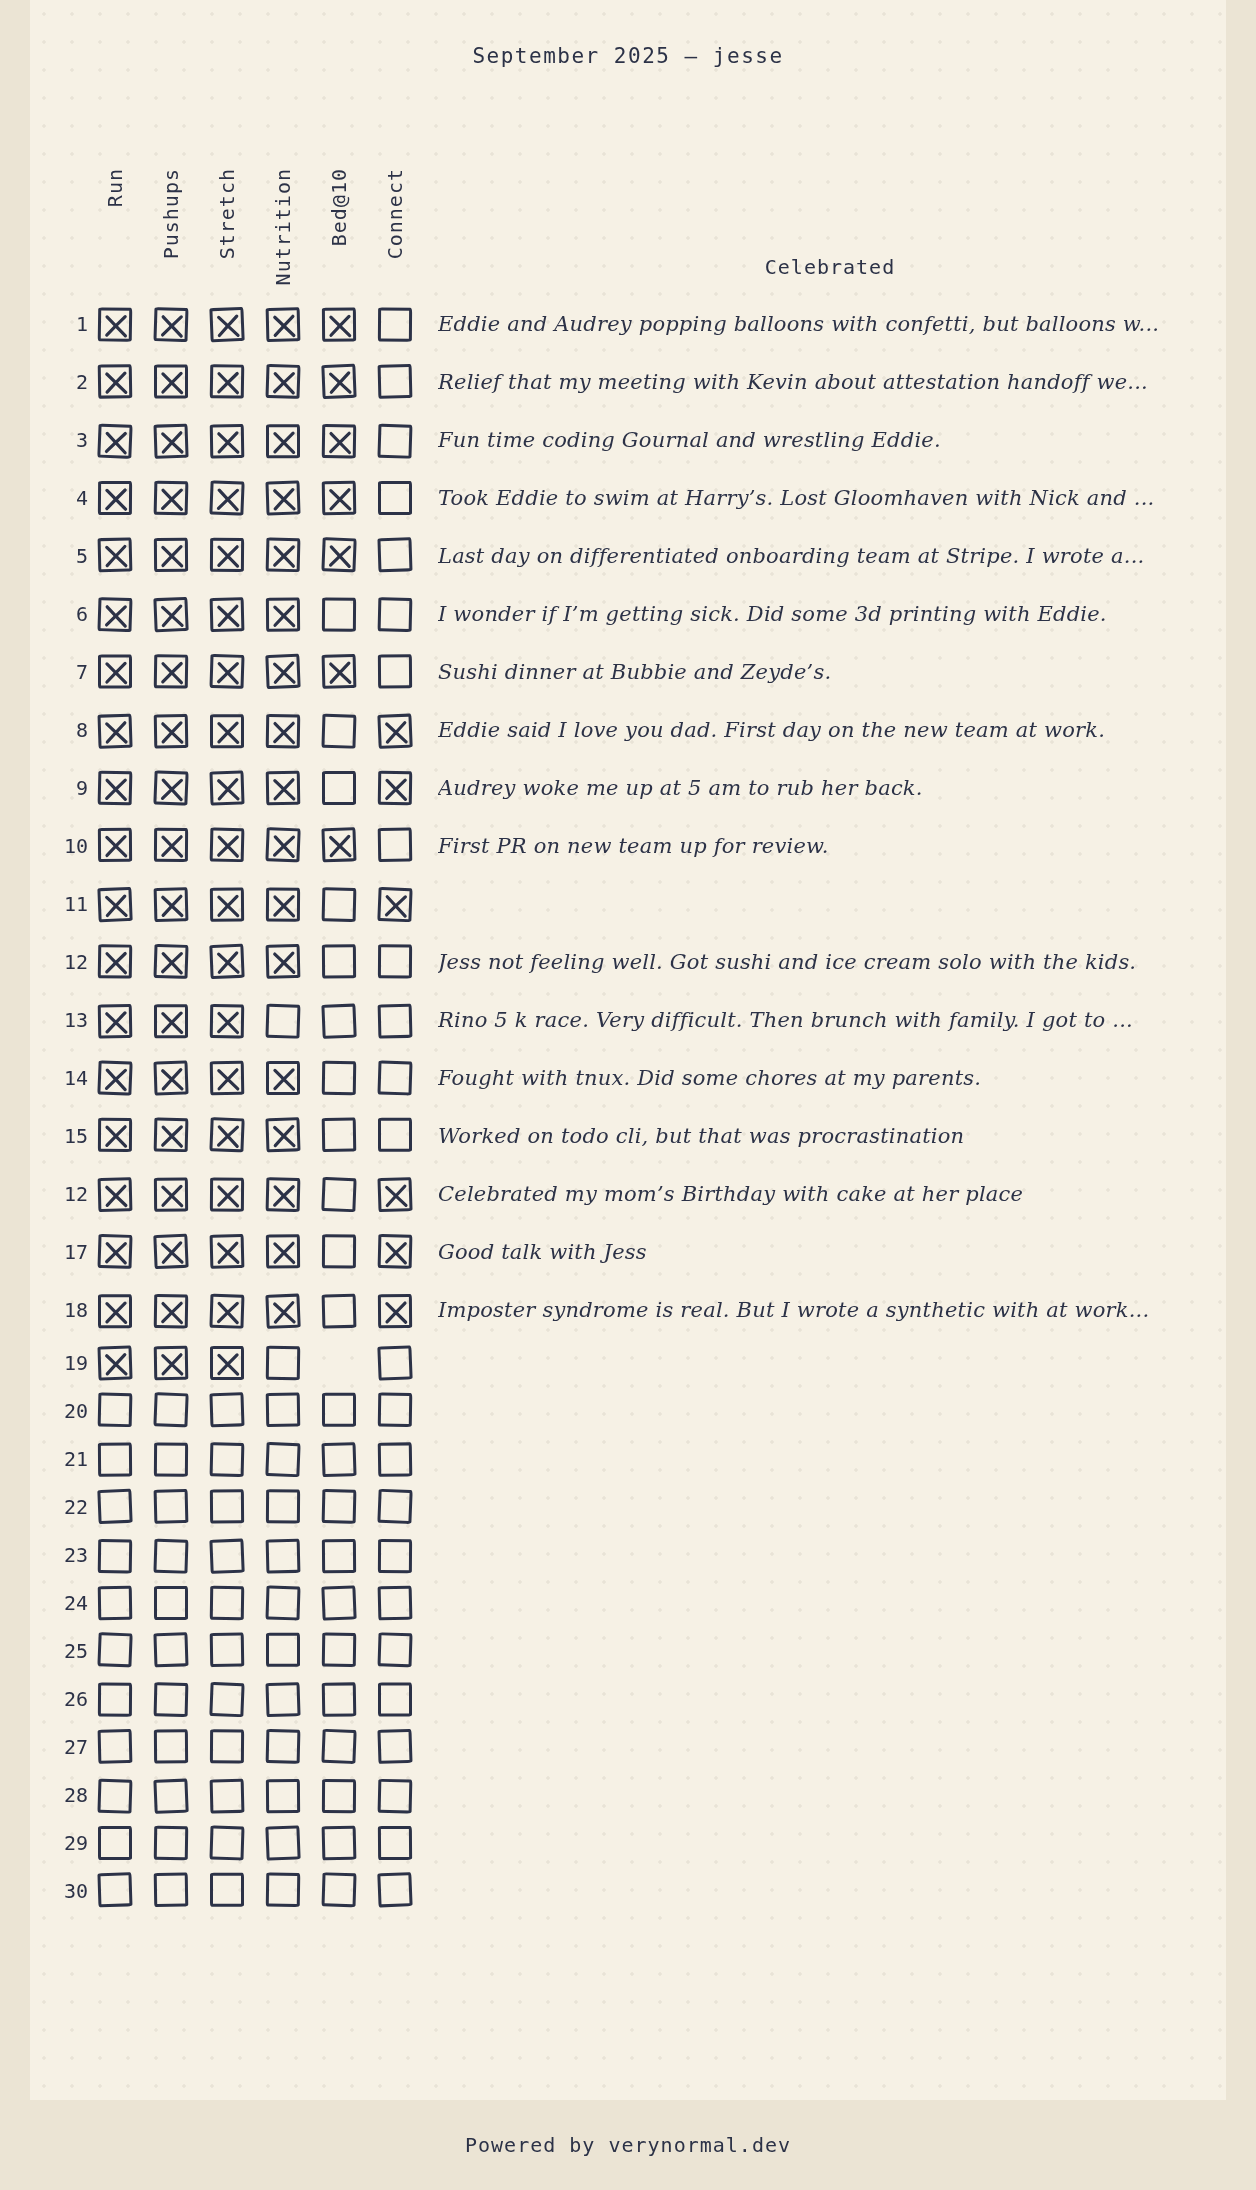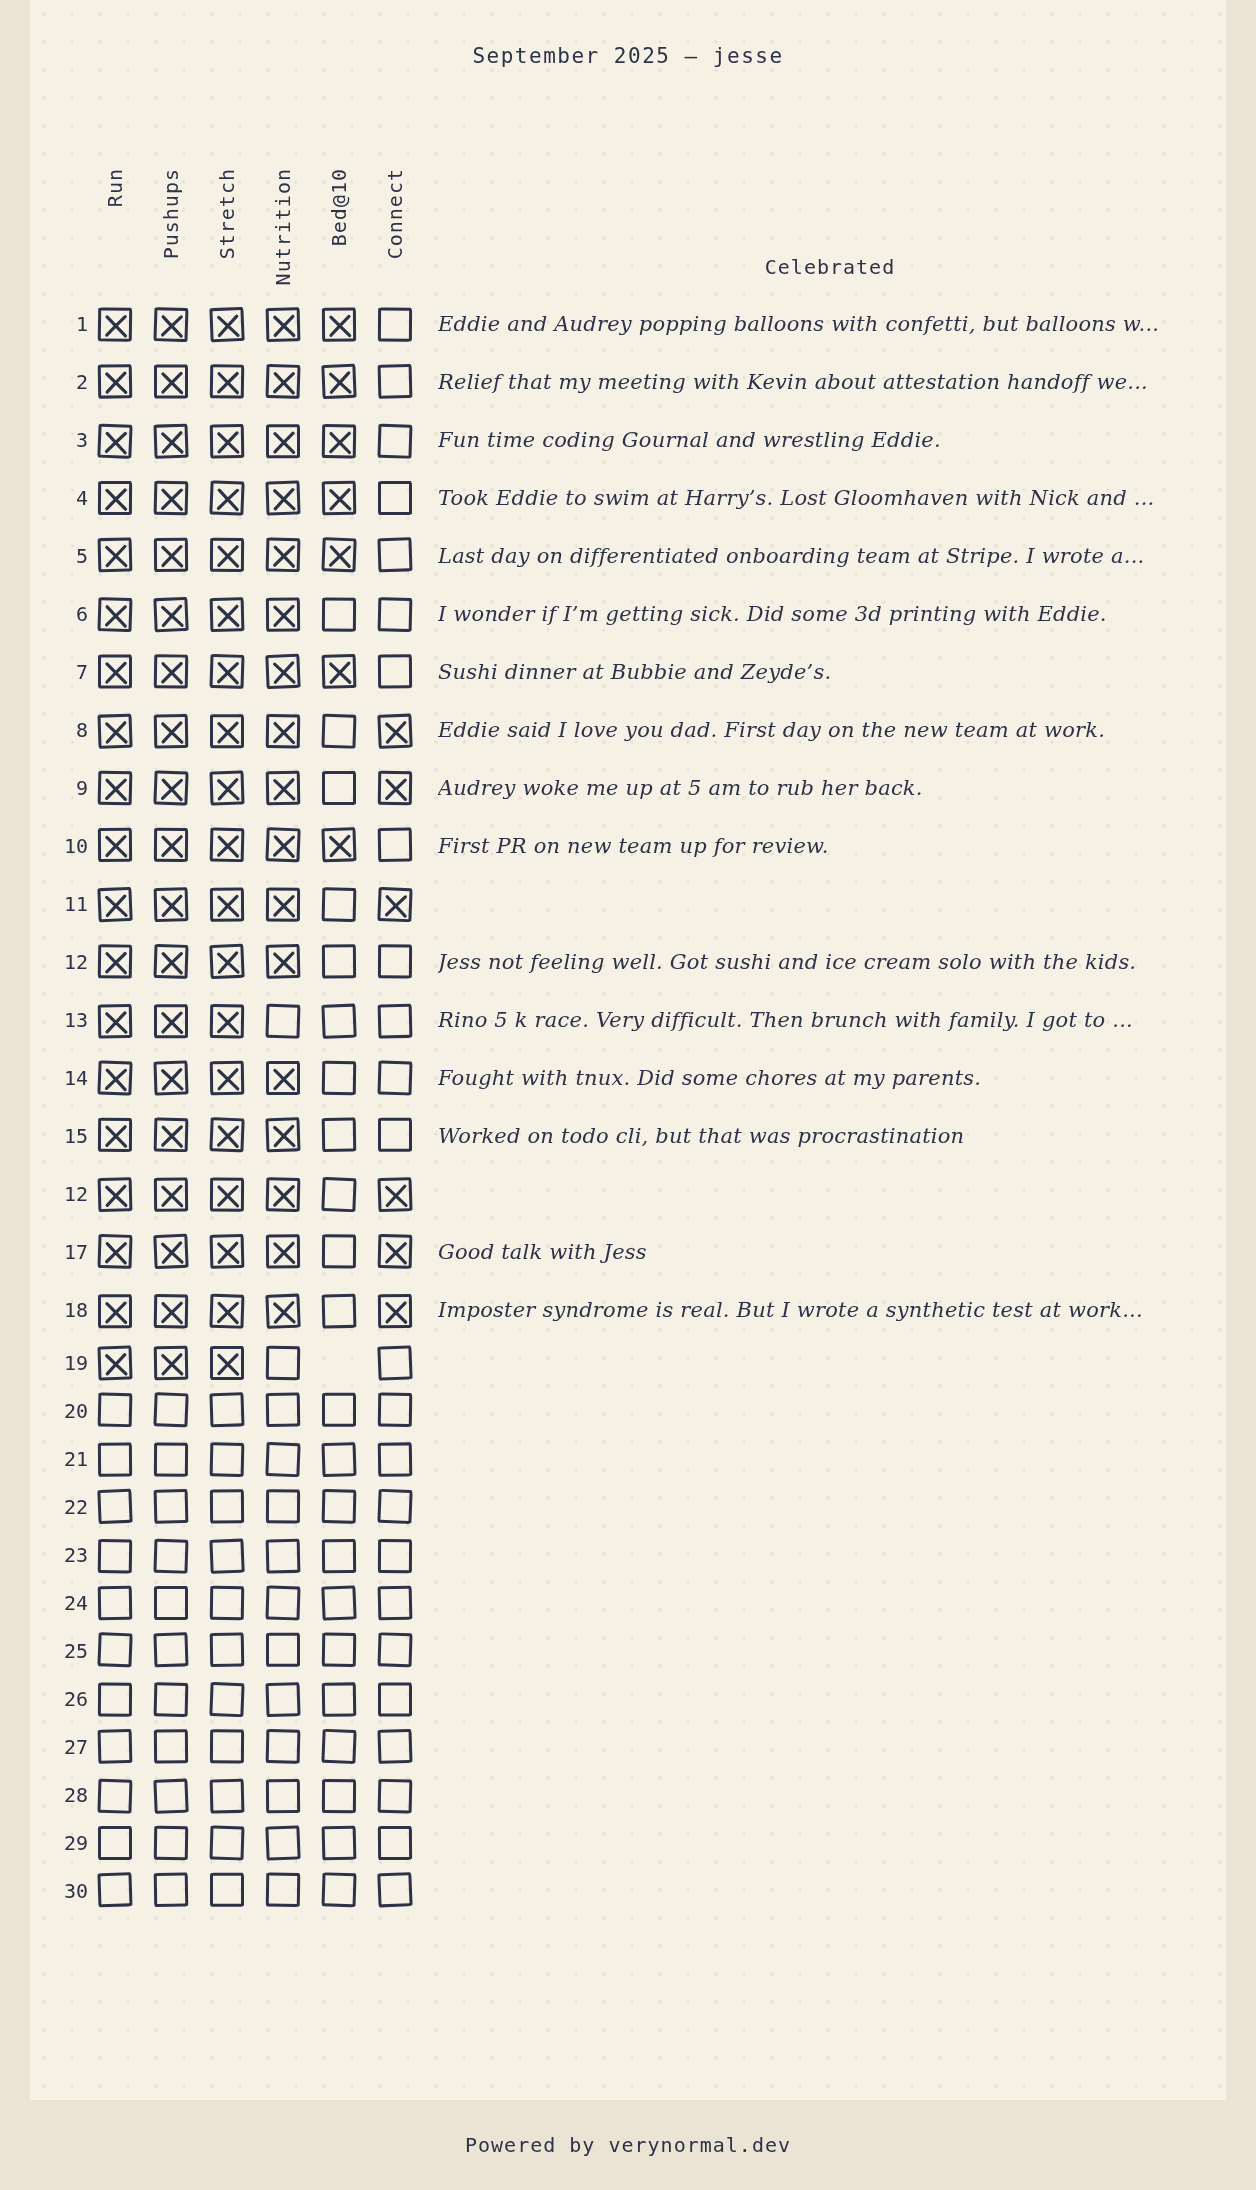--- a/index.html
+++ b/index.html
@@ -899,20 +899,21 @@
             </div>
             <div class="cbcell">
               <div class="checkbox" style="transform: rotate(-1.8deg) translateY(0.6px);">
                 <svg viewBox="0 0 30 30">
                   <path d="M6.5 7 Q15 15.5 24 24.5"></path>
                   <path d="M23.5 6.5 Q15 15 6.5 24"></path>
                 </svg>
               </div>
             </div>
           </div>
+    <div class="reflection">Celebrated my mom’s Birthday with cake at her place</div>
   </div>
         <div class="row">
     <div class="daynum">17</div>
     <div class="checks">
             <div class="cbcell">
               <div class="checkbox" style="transform: rotate(1.8deg) translateY(-0.6px);">
                 <svg viewBox="0 0 30 30">
                   <path d="M6.5 7 Q15 15.5 24 24.5"></path>
                   <path d="M23.5 6.5 Q15 15 6.5 24"></path>
                 </svg>
@@ -996,21 +997,21 @@
             </div>
             <div class="cbcell">
               <div class="checkbox" style="transform: rotate(-0.45deg) translateY(1.2px);">
                 <svg viewBox="0 0 30 30">
                   <path d="M6.5 7 Q15 15.5 24 24.5"></path>
                   <path d="M23.5 6.5 Q15 15 6.5 24"></path>
                 </svg>
               </div>
             </div>
           </div>
-    <div class="reflection">Imposter syndrome is real. But I wrote a synthetic test at work...</div>
+    <div class="reflection">Imposter syndrome is real. But I wrote a synthetic with at work...</div>
   </div>
         <div class="row compact">
     <div class="daynum">19</div>
     <div class="checks">
             <div class="cbcell">
               <div class="checkbox" style="transform: rotate(-1.8deg) translateY(0px);">
                 <svg viewBox="0 0 30 30">
                   <path d="M6.5 7 Q15 15.5 24 24.5"></path>
                   <path d="M23.5 6.5 Q15 15 6.5 24"></path>
                 </svg>

